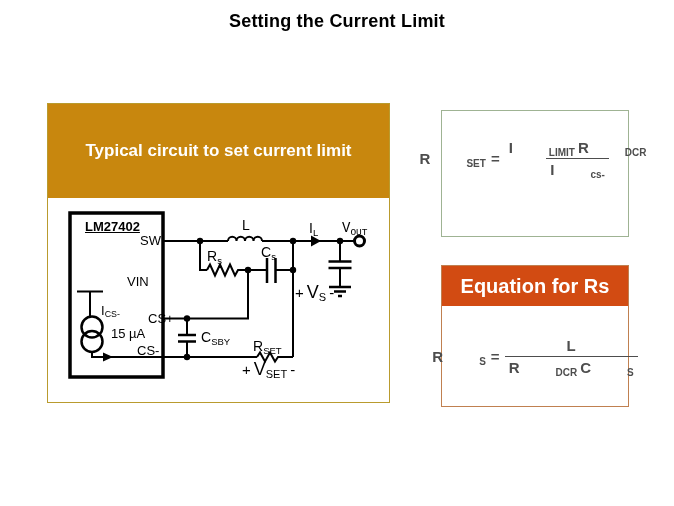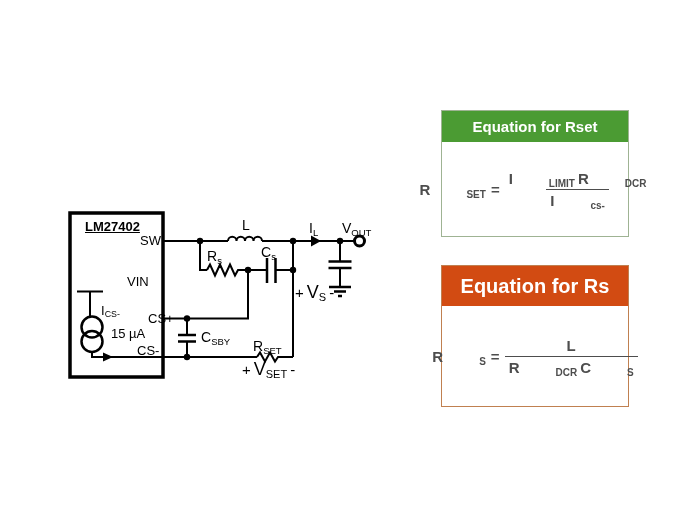--- a/index.html
+++ b/index.html
@@ -54,21 +54,25 @@
   .frac { display:inline-flex; flex-direction:column; align-items:center; }
   .frac .num { display:inline-flex; align-items:baseline; padding:0 4px 2px; }
   .frac .den { display:inline-flex; align-items:baseline; border-top:1.5px solid #4d4d4d; padding:2px 4px 0; }
   .gap { display:inline-block; width:3px; }
 </style>
 </head>
 <body>
 
 <div class="slide">
 
+  <div class="title">Setting the Current Limit</div>
 
+  <div class="left-panel">
+    <div class="left-header">Typical circuit to set current limit</div>
+  </div>
 
   <svg class="wires" viewBox="0 0 674 506" xmlns="http://www.w3.org/2000/svg">
     <g stroke="#000" fill="none" stroke-width="2">
 
       <rect x="70" y="213" width="93" height="164" stroke-width="3.5"></rect>
 
       <path d="M163 241 H228 M262 241 H354"></path>
 
       <path d="M228 241 a4.25 4.25 0 0 1 8.5 0 a4.25 4.25 0 0 1 8.5 0 a4.25 4.25 0 0 1 8.5 0 a4.25 4.25 0 0 1 8.5 0"></path>
 
@@ -118,24 +122,23 @@
   <div class="clabel" style="left:148px; top:312px;">CS+</div>
   <div class="clabel" style="left:137px; top:344px;">CS-</div>
   <div class="clabel fs14" style="left:242px; top:218px;">L</div>
   <div class="clabel fs14" style="left:207px; top:249px;"><span>R</span><span class="sub">s</span></div>
   <div class="clabel fs14" style="left:261px; top:245px;"><span>C</span><span class="sub">s</span></div>
   <div class="clabel fs14" style="left:201px; top:330px;"><span>C</span><span class="sub">SBY</span></div>
   <div class="clabel fs14" style="left:253px; top:339px;"><span>R</span><span class="sub">SET</span></div>
   <div class="clabel vgrp" style="left:250px; top:283px;padding-left:45px;"><span>+</span><span class="gap"></span><span class="vmain">V</span><span class="sub">S</span><span class="gap"></span><span>-</span></div>
   <div class="clabel vgrp" style="left:242px; top:360px;"><span>+</span><span class="gap"></span><span class="vmain">V</span><span class="sub">SET</span><span class="gap"></span><span>-</span></div>
   <div class="clabel fs14" style="left:309px; top:221px;"><span>I</span><span class="sub">L</span></div>
-  <div class="clabel fs14" style="left:342px; top:221px;"><span>V</span><span class="sub">OUT</span></div>
+  <div class="clabel fs14" style="left:342px; top:221px;font-family:Liberation Mono, monospace;"><span>V</span><span class="sub">OUT</span></div>
 
   <div class="eq-box rset">
-    <div class="eq-header">Equation for Rset</div>
     <div class="eq-body">
       <span class="eq">
         <span><span>R</span><span class="sub">SET</span></span>
         <span>=</span>
         <span class="frac">
           <span class="num">
               <span>I</span>
               <span class="sub">LIMIT</span>
               <span class="gap"></span>
               <span>R</span>

